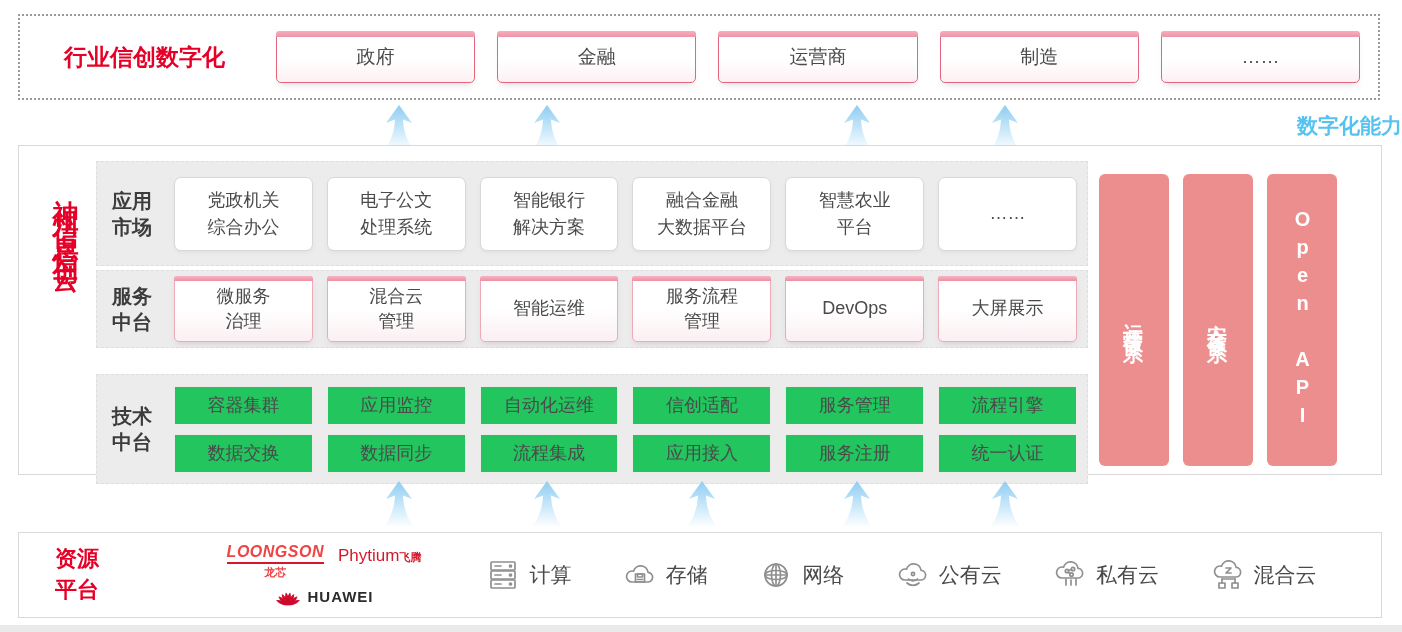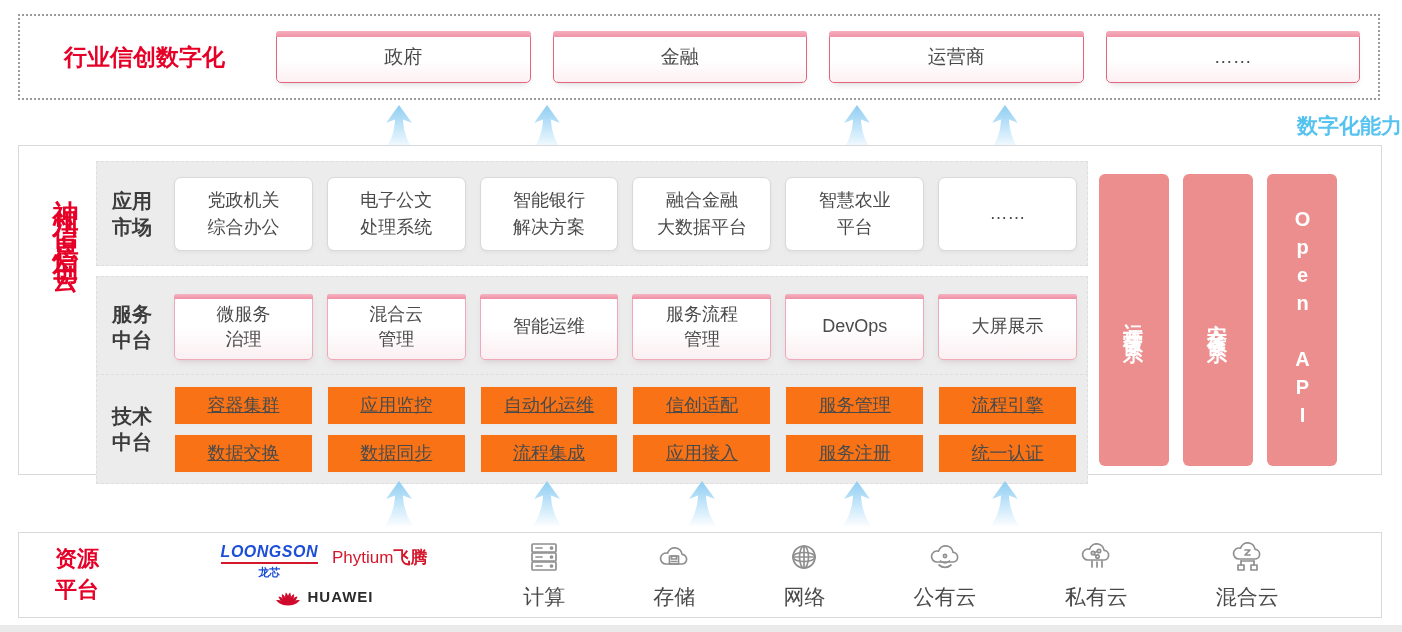--- a/index.html
+++ b/index.html
@@ -33,43 +33,43 @@
   .app-box{flex:1;height:72px;background:#fff;border:1px solid #d8d8d8;border-radius:7px;
     display:flex;align-items:center;justify-content:center;text-align:center;font-size:18px;
     line-height:1.45;box-shadow:0 2px 3px rgba(200,200,200,.25);}
   .svc-box{flex:1;height:64px;position:relative;background:linear-gradient(180deg,#ffffff 50%,#fbeff2);
     border:1px solid #efa9b8;border-radius:3px 3px 5px 5px;display:flex;align-items:center;
     justify-content:center;text-align:center;font-size:18px;line-height:1.4;
     box-shadow:0 4px 6px -3px rgba(190,160,170,.5);}
   .svc-box::before{content:"";position:absolute;left:-1px;right:-1px;top:-1px;height:5px;
     background:linear-gradient(180deg,#f5b4c2,#ee8fa3);border-radius:3px 3px 0 0;}
   .tech-grid{flex:1;display:grid;grid-template-columns:repeat(6,1fr);gap:9px 14px;}
-  .tech-box{height:37px;background:#f97316;border:1px solid #eceae6;display:flex;align-items:center;
-    justify-content:center;font-size:18px;text-decoration:underline;}
+  .tech-box{height:37px;background:#22c55e;border:1px solid #eceae6;display:flex;align-items:center;
+    justify-content:center;font-size:18px;}
   .side-bar{position:absolute;top:28px;width:70px;height:292px;background:#ec8e8e;border-radius:6px;
     display:flex;align-items:center;justify-content:center;}
   .side-bar span{writing-mode:vertical-rl;text-orientation:upright;color:#fff;font-size:20px;
     font-weight:bold;letter-spacing:6px;}
   
   .res-box{left:18px;top:532px;width:1364px;height:86px;border:1px solid #d9d9d9;
     box-sizing:border-box;display:flex;align-items:center;}
   .res-label{margin-left:36px;width:66px;flex:none;font-size:22px;font-weight:bold;
     color:#e60027;line-height:1.4;}
   .vendors{margin-left:92px;width:222px;flex:none;display:flex;flex-direction:column;align-items:center;}
   .vrow1{display:flex;align-items:flex-start;gap:14px;}
-  .loongson{display:flex;flex-direction:column;align-items:center;color:#1d4ed8;}
+  .loongson{display:flex;flex-direction:column;align-items:center;color:#ef4444;}
   .loongson .en{font-size:16px;font-weight:bold;font-style:italic;letter-spacing:.5px;
     border-bottom:2px solid #d4182c;padding-bottom:1px;}
   .loongson .cn{font-size:11px;font-weight:bold;margin-top:1px;}
   .phytium{color:#d4182c;font-size:17px;margin-top:3px;}
-  .phytium .cn{font-weight:bold;font-size:17px;}
+  .phytium .cn{font-weight:bold;font-size:11px;}
   .huawei{display:flex;align-items:center;gap:7px;margin-top:6px;}
   .huawei .en{font-size:15px;font-weight:bold;color:#2b2b2b;letter-spacing:1px;}
   .res-items{flex:1;display:flex;justify-content:space-evenly;align-items:center;padding-right:14px;}
-  .res-item{display:flex;align-items:center;gap:8px;font-size:21px;color:#4a4a4a;flex-direction:column;}
+  .res-item{display:flex;align-items:center;gap:8px;font-size:21px;color:#4a4a4a;}
   .res-item svg{flex:none;}
   .bottom-strip{left:0;top:625px;width:1402px;height:7px;background:#eaeaea;}
   .icon-stroke{stroke:#8f8f8f;fill:none;stroke-width:1.7;stroke-linecap:round;stroke-linejoin:round;}
 </style>
 </head>
 <body>
 
 <svg width="0" height="0" style="position:absolute">
   <defs>
     <linearGradient id="arrowGrad" x1="0" y1="0" x2="0" y2="1">
@@ -79,20 +79,21 @@
     </linearGradient>
   </defs>
 </svg>
 
 <div class="abs top-band">
   <div class="top-band-label">行业信创数字化</div>
   <div class="ind-boxes">
     <div class="ind-box">政府</div>
     <div class="ind-box">金融</div>
     <div class="ind-box">运营商</div>
+    <div class="ind-box">制造</div>
     <div class="ind-box">……</div>
   </div>
 </div>
 
 <div>
   <svg class="arrow" style="left:382px;top:104px" viewBox="0 0 34 46">
       <path fill="url(#arrowGrad)" d="M17 1 L30 19 L21 15.5 C21.5 27 25 38 31.5 46 L2.5 46 C9 38 12.5 27 13 15.5 L4 19 Z"></path>
     </svg>
   <svg class="arrow" style="left:530px;top:104px" viewBox="0 0 34 46">
       <path fill="url(#arrowGrad)" d="M17 1 L30 19 L21 15.5 C21.5 27 25 38 31.5 46 L2.5 46 C9 38 12.5 27 13 15.5 L4 19 Z"></path>
@@ -120,21 +121,21 @@
       <div class="app-box pre">智能银行
 解决方案</div>
       <div class="app-box pre">融合金融
 大数据平台</div>
       <div class="app-box pre">智慧农业
 平台</div>
       <div class="app-box pre">……</div>
     </div>
   </div>
 
-  <div class="row" style="top:130px;height:102px">
+  <div class="row" style="top:124px;height:78px">
     <div class="row-label pre">服务
 中台</div>
     <div class="row-items">
       <div class="svc-box pre">微服务
 治理</div>
       <div class="svc-box pre">混合云
 管理</div>
       <div class="svc-box pre">智能运维</div>
       <div class="svc-box pre">服务流程
 管理</div>

